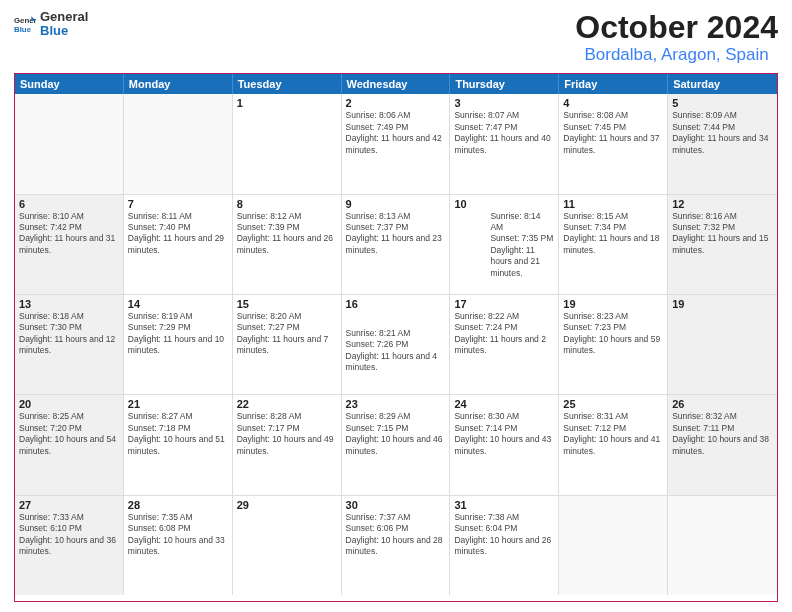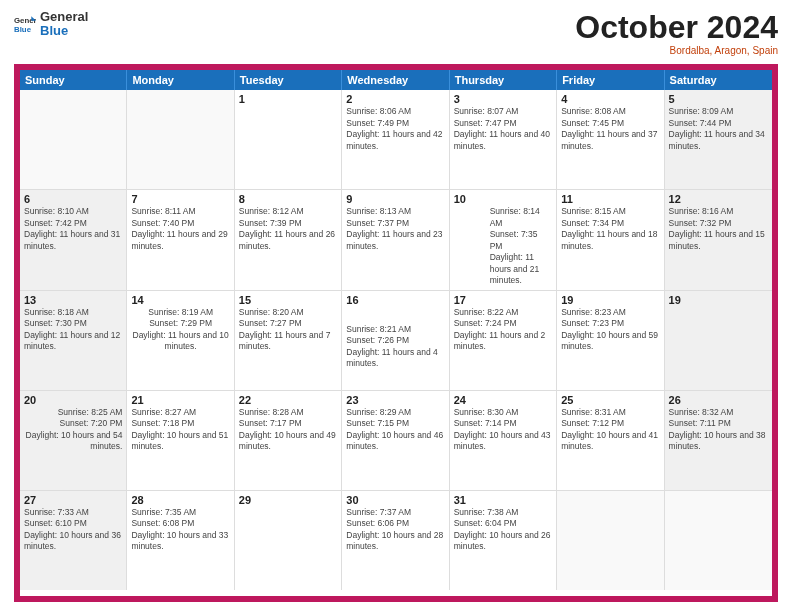--- a/index.html
+++ b/index.html
@@ -26,35 +26,35 @@
     .logo {
       display: flex;
       align-items: center;
       gap: 4px;
     }
     .logo-icon {
       width: 22px;
       height: 22px;
     }
     .title-block {
-      text-align: right;
+      text-align: center;
     }
     .month-title {
       font-size: 32px;
       font-weight: bold;
       color: #222;
       line-height: 1.1;
     }
     .location {
-      font-size: 10px;
-      color: #c2410c;
+      font-size: 17px;
+      color: #3b82f6;
     }
     .calendar {
       flex: 1;
-      border: 6px solid #be185d;
+      border: 1px solid #be185d;
     }
     .cal-header-row {
       display: grid;
       grid-template-columns: repeat(7, 1fr);
       background: #1a6fbb;
     }
     .cal-header-cell {
       color: #fff;
       font-size: 11px;
       font-weight: bold;
@@ -209,21 +209,21 @@
         </div>
         <div class="cal-row">
           <div class="cal-cell shaded">
             <span class="day-number">13</span>
             <div class="cell-text" style="white-space: pre-line;">Sunrise: 8:18 AM
 Sunset: 7:30 PM
 Daylight: 11 hours and 12 minutes.</div>
           </div>
           <div class="cal-cell">
             <span class="day-number">14</span>
-            <div class="cell-text" style="white-space: pre-line; text-align: center;">Sunrise: 8:19 AM
+            <div class="cell-text" style="white-space: pre-line;">Sunrise: 8:19 AM
 Sunset: 7:29 PM
 Daylight: 11 hours and 10 minutes.</div>
           </div>
           <div class="cal-cell">
             <span class="day-number">15</span>
             <div class="cell-text" style="white-space: pre-line;">Sunrise: 8:20 AM
 Sunset: 7:27 PM
 Daylight: 11 hours and 7 minutes.</div>
           </div>
           <div class="cal-cell">
@@ -244,21 +244,21 @@
 Sunset: 7:23 PM
 Daylight: 10 hours and 59 minutes.</div>
           </div>
           <div class="cal-cell shaded">
             <span class="day-number">19</span>
           </div>
         </div>
         <div class="cal-row">
           <div class="cal-cell shaded">
             <span class="day-number">20</span>
-            <div class="cell-text" style="white-space: pre-line; text-align: right;">Sunrise: 8:25 AM
+            <div class="cell-text" style="white-space: pre-line;">Sunrise: 8:25 AM
 Sunset: 7:20 PM
 Daylight: 10 hours and 54 minutes.</div>
           </div>
           <div class="cal-cell">
             <span class="day-number">21</span>
             <div class="cell-text" style="white-space: pre-line;">Sunrise: 8:27 AM
 Sunset: 7:18 PM
 Daylight: 10 hours and 51 minutes.</div>
           </div>
           <div class="cal-cell">

